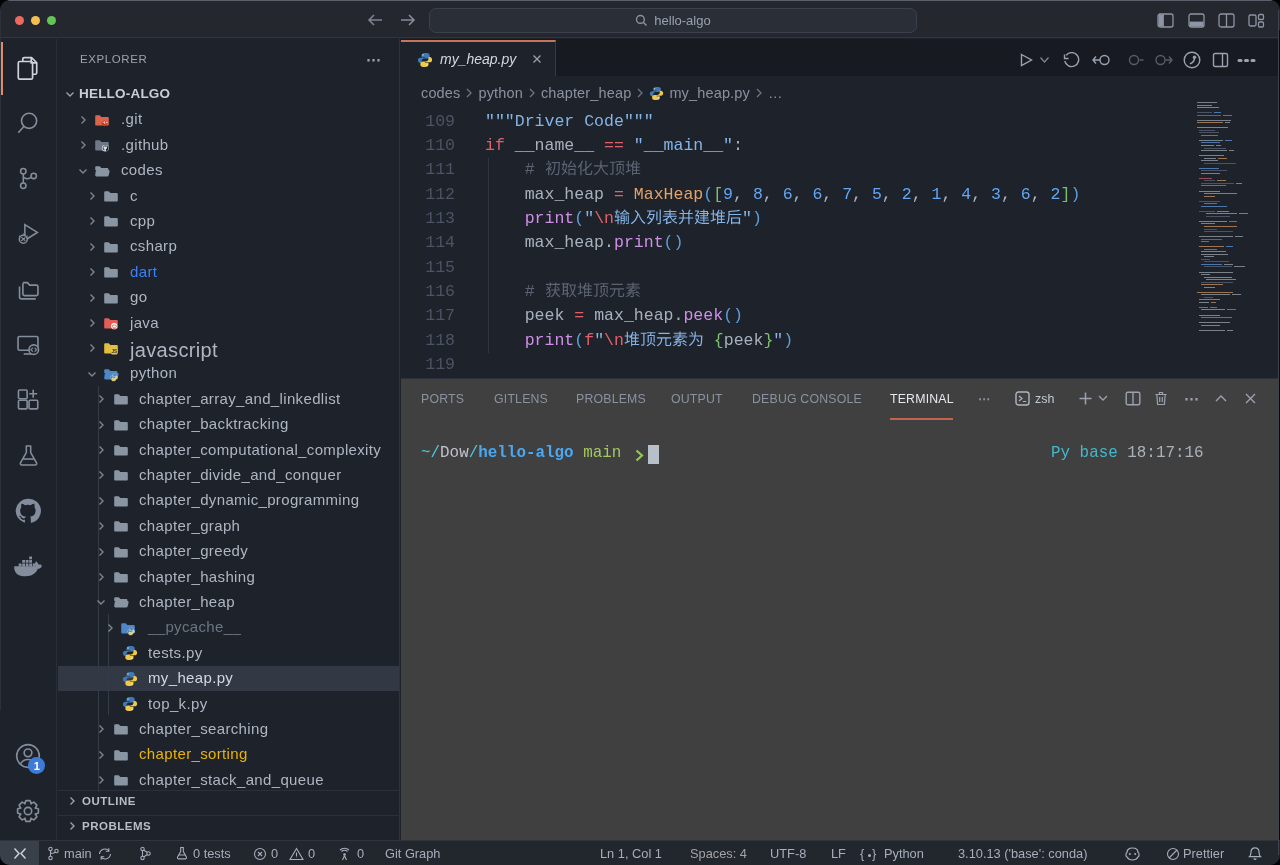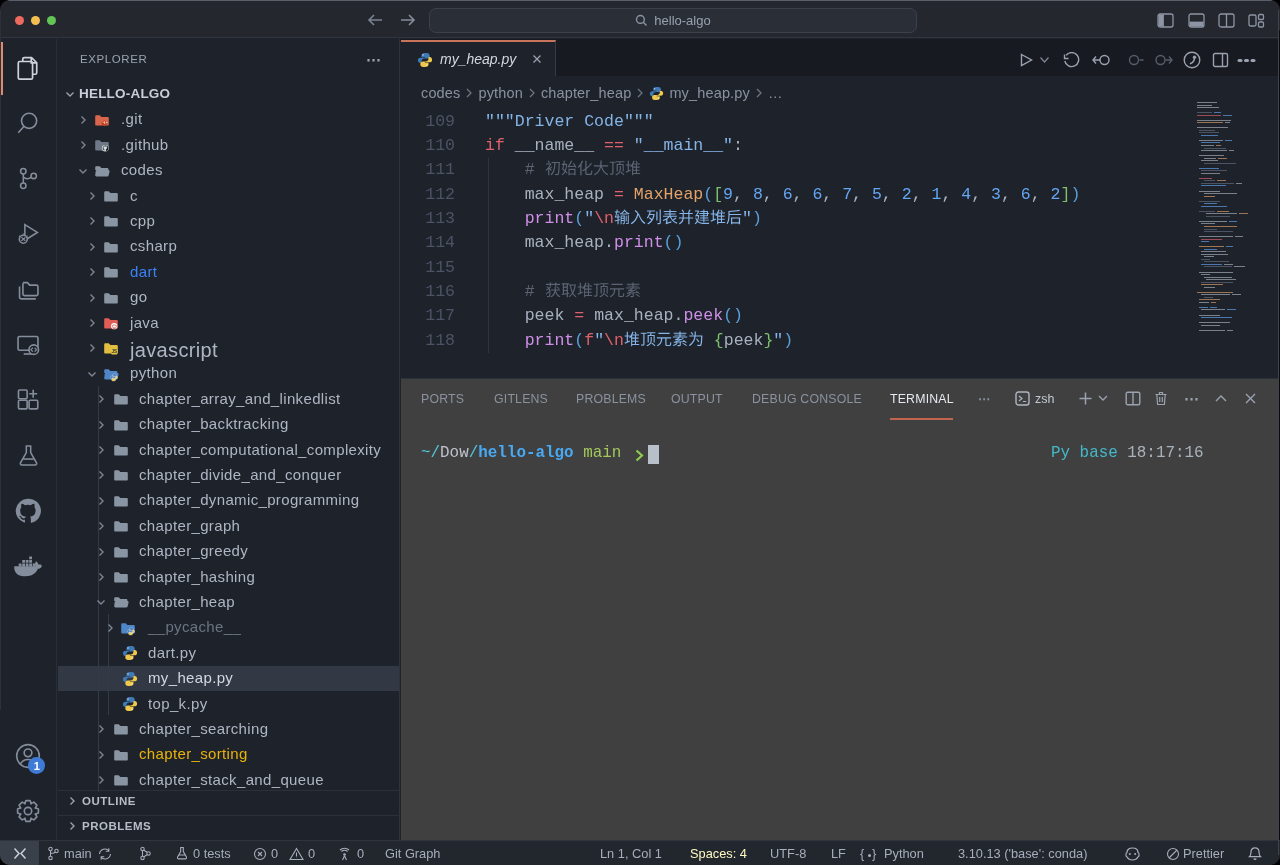--- a/index.html
+++ b/index.html
@@ -351,21 +351,21 @@
             </svg>
             <div class="ab" style="left:90px;top:3.8px;font-size:15px;letter-spacing:.35px;color:#6b7482">__pycache__</div>
           </div>
 <div class="ab" style="left:0;top:599.1px;width:342px;height:25.4px">
             <svg class="ic" style="left:64px;top:5px" width="16" height="16" viewBox="0 0 16 16">
               <path d="M7.93 1.1c-2.3 0-3.43.95-3.43 2.4v1.65h3.58v.52H3.33C1.85 5.67.9 6.8.9 8.3c0 1.5.95 2.73 2.43 2.73h1.17V9.18c0-1.5 1.32-2.73 2.82-2.73h3.04c1.28 0 2.32-1.04 2.32-2.32V3.5c0-1.45-1.2-2.4-2.7-2.4z" fill="#3f7ab5"></path>
               <path d="M8.07 14.9c2.3 0 3.43-.95 3.43-2.4v-1.65H7.92v-.52h4.75c1.48 0 2.43-1.13 2.43-2.63 0-1.5-.95-2.73-2.43-2.73H11.5v1.85c0 1.5-1.32 2.73-2.82 2.73H5.64c-1.28 0-2.32 1.04-2.32 2.32v.63c0 1.45 1.2 2.4 2.7 2.4z" fill="#efc94c"></path>
               <circle cx="6" cy="2.9" r=".62" fill="#fff"></circle>
               <circle cx="10" cy="13.1" r=".62" fill="#fff"></circle>
             </svg>
-            <div class="ab" style="left:90px;top:3.8px;font-size:15px;letter-spacing:.35px;color:#aeb6c3">dart.py</div>
+            <div class="ab" style="left:90px;top:3.8px;font-size:15px;letter-spacing:.35px;color:#aeb6c3">tests.py</div>
           </div>
 <div class="ab" style="left:0;top:624.5px;width:342px;height:25.4px">
             <svg class="ic" style="left:64px;top:5px" width="16" height="16" viewBox="0 0 16 16">
               <path d="M7.93 1.1c-2.3 0-3.43.95-3.43 2.4v1.65h3.58v.52H3.33C1.85 5.67.9 6.8.9 8.3c0 1.5.95 2.73 2.43 2.73h1.17V9.18c0-1.5 1.32-2.73 2.82-2.73h3.04c1.28 0 2.32-1.04 2.32-2.32V3.5c0-1.45-1.2-2.4-2.7-2.4z" fill="#3f7ab5"></path>
               <path d="M8.07 14.9c2.3 0 3.43-.95 3.43-2.4v-1.65H7.92v-.52h4.75c1.48 0 2.43-1.13 2.43-2.63 0-1.5-.95-2.73-2.43-2.73H11.5v1.85c0 1.5-1.32 2.73-2.82 2.73H5.64c-1.28 0-2.32 1.04-2.32 2.32v.63c0 1.45 1.2 2.4 2.7 2.4z" fill="#efc94c"></path>
               <circle cx="6" cy="2.9" r=".62" fill="#fff"></circle>
               <circle cx="10" cy="13.1" r=".62" fill="#fff"></circle>
             </svg>
             <div class="ab" style="left:90px;top:3.8px;font-size:15px;letter-spacing:.35px;color:#d3d8e0">my_heap.py</div>
           </div>
@@ -503,20 +503,21 @@
           </svg><span style="color:#85b5e8">"</span><span style="color:#5a9fdc">)</span></span></div>
 <div class="ab mono" style="left:0;top:190.3px;width:879px;height:24.3px;line-height:24.3px;font-size:16.55px;white-space:pre"><span style="position:absolute;left:14px;width:40px;text-align:right;color:#4b5365">114</span><span style="position:absolute;left:84px"><span style="color:#a8b1bf">    max_heap.</span><span style="color:#cf8fe8">print</span><span style="color:#5a9fdc">()</span></span></div>
 <div class="ab mono" style="left:0;top:214.6px;width:879px;height:24.3px;line-height:24.3px;font-size:16.55px;white-space:pre"><span style="position:absolute;left:14px;width:40px;text-align:right;color:#4b5365">115</span><span style="position:absolute;left:84px"></span></div>
 <div class="ab mono" style="left:0;top:238.9px;width:879px;height:24.3px;line-height:24.3px;font-size:16.55px;white-space:pre"><span style="position:absolute;left:14px;width:40px;text-align:right;color:#4b5365">116</span><span style="position:absolute;left:84px"><span style="color:#a8b1bf">    </span><span style="color:#5c6474"># </span><svg width="96" height="20" viewBox="0 0 96 20" style="display:inline-block;vertical-align:-4px" fill="#5c6474">
             <path d="M11.3 7.1C12.2 7.7 13.1 8.6 13.5 9.2L14.4 8.5C14.0 7.9 13.0 7.1 12.2 6.6ZM9.7 6.5V8.8L9.7 9.4H6.0V10.5H9.6C9.3 12.5 8.4 14.8 5.5 16.5C5.8 16.8 6.2 17.1 6.4 17.3C8.8 15.8 9.9 14.0 10.4 12.2C11.3 14.5 12.5 16.3 14.5 17.2C14.6 16.9 15.0 16.5 15.3 16.3C13.0 15.3 11.7 13.2 11.0 10.5H15.1V9.4H10.8V8.8V6.5ZM10.1 2.6V3.8H6.0V2.6H4.8V3.8H1.0V4.9H4.8V6.2H6.0V4.9H10.1V6.2H11.3V4.9H15.1V3.8H11.3V2.6ZM5.2 6.6C4.9 6.9 4.4 7.3 4.0 7.7C3.5 7.2 3.0 6.8 2.3 6.3L1.5 6.9C2.2 7.4 2.7 7.9 3.1 8.4C2.3 8.8 1.5 9.3 0.7 9.7C0.9 9.9 1.2 10.2 1.4 10.5C2.2 10.1 2.9 9.7 3.7 9.2C3.9 9.7 4.1 10.2 4.2 10.7C3.4 11.8 1.9 13.0 0.6 13.5C0.9 13.7 1.2 14.1 1.3 14.4C2.4 13.9 3.5 12.9 4.4 12.0L4.4 12.6C4.4 14.3 4.3 15.4 3.9 15.9C3.8 16.0 3.6 16.1 3.4 16.1C3.1 16.2 2.4 16.2 1.7 16.1C1.9 16.4 2.1 16.8 2.1 17.2C2.8 17.2 3.3 17.2 3.9 17.1C4.2 17.1 4.5 16.9 4.7 16.7C5.4 15.9 5.5 14.5 5.5 12.7C5.5 11.3 5.4 9.9 4.6 8.6C5.2 8.1 5.7 7.6 6.2 7.1ZM29.6 5.5C29.2 7.9 28.5 9.9 27.7 11.7C26.9 9.9 26.3 7.8 26.0 5.5ZM24.1 4.4V5.5H24.9C25.3 8.3 26.0 10.8 27.0 12.9C26.0 14.4 24.9 15.6 23.7 16.4C23.9 16.6 24.3 17.0 24.4 17.3C25.6 16.5 26.7 15.4 27.6 14.0C28.4 15.3 29.4 16.4 30.6 17.2C30.8 16.9 31.2 16.4 31.5 16.2C30.2 15.5 29.1 14.3 28.3 12.9C29.6 10.7 30.4 8.0 30.9 4.5L30.1 4.3L29.9 4.4ZM16.6 13.9 16.9 15.1 21.7 14.2V17.2H22.9V14.0L24.3 13.8L24.2 12.7L22.9 13.0V4.4H24.0V3.3H16.8V4.4H17.8V13.7ZM19.0 4.4H21.7V6.6H19.0ZM19.0 7.7H21.7V10.0H19.0ZM19.0 11.1H21.7V13.2L19.0 13.6ZM42.9 9.7V11.7H40.2V9.7ZM42.4 3.1C42.8 3.8 43.3 4.8 43.5 5.5H40.5C40.9 4.6 41.3 3.8 41.6 3.0L40.4 2.6C39.8 4.5 38.7 6.8 37.3 8.3C37.5 8.5 37.9 8.9 38.0 9.2C38.4 8.8 38.8 8.4 39.1 7.9V17.3H40.2V16.1H47.2V15.0H44.0V12.8H46.6V11.7H44.0V9.7H46.6V8.6H44.0V6.5H47.0V5.5H43.6L44.6 5.0C44.4 4.4 43.9 3.4 43.4 2.7ZM42.9 8.6H40.2V6.5H42.9ZM42.9 12.8V15.0H40.2V12.8ZM32.5 13.5 33.0 14.7C34.5 14.1 36.3 13.2 38.1 12.4L37.8 11.4L35.9 12.2V7.6H37.8V6.4H35.9V2.8H34.7V6.4H32.7V7.6H34.7V12.7C33.9 13.0 33.2 13.3 32.5 13.5ZM58.6 8.1V11.3C58.6 12.9 58.3 15.1 54.4 16.3C54.6 16.6 55.0 17.0 55.1 17.3C59.1 15.8 59.8 13.3 59.8 11.3V8.1ZM59.3 14.6C60.5 15.4 61.9 16.5 62.6 17.3L63.4 16.4C62.7 15.6 61.2 14.5 60.1 13.8ZM55.6 6.0V13.5H56.8V7.1H61.6V13.5H62.7V6.0H59.1L59.7 4.3H63.4V3.3H55.0V4.3H58.4C58.3 4.9 58.1 5.5 57.9 6.0ZM48.7 3.7V4.8H51.3V15.2C51.3 15.4 51.2 15.5 51.0 15.5C50.7 15.5 49.8 15.5 48.9 15.5C49.1 15.8 49.2 16.4 49.3 16.7C50.6 16.7 51.4 16.7 51.8 16.5C52.3 16.3 52.5 15.9 52.5 15.2V4.8H54.7V3.7ZM66.4 3.8V5.0H77.7V3.8ZM64.9 8.3V9.5H69.0C68.8 12.5 68.2 15.0 64.8 16.3C65.0 16.5 65.4 17.0 65.5 17.2C69.2 15.7 70.0 12.9 70.3 9.5H73.3V15.2C73.3 16.6 73.7 17.0 75.2 17.0C75.5 17.0 77.2 17.0 77.5 17.0C78.9 17.0 79.2 16.2 79.3 13.5C79.0 13.4 78.5 13.2 78.2 13.0C78.1 15.4 78.0 15.9 77.4 15.9C77.0 15.9 75.6 15.9 75.3 15.9C74.7 15.9 74.5 15.8 74.5 15.2V9.5H79.1V8.3ZM90.2 14.6C91.5 15.3 93.2 16.3 94.1 17.0L95.0 16.3C94.1 15.6 92.4 14.6 91.1 14.0ZM84.7 14.0C83.7 14.8 82.2 15.7 80.7 16.2C81.0 16.4 81.5 16.8 81.7 17.1C83.0 16.4 84.7 15.4 85.8 14.4ZM83.1 11.3C83.4 11.2 83.8 11.1 87.0 10.9C85.6 11.6 84.3 12.0 83.8 12.2C82.8 12.5 82.1 12.7 81.6 12.8C81.7 13.1 81.8 13.6 81.9 13.8C82.3 13.7 82.9 13.6 87.7 13.4V15.9C87.7 16.1 87.6 16.1 87.3 16.1C87.1 16.1 86.2 16.1 85.2 16.1C85.4 16.4 85.6 16.9 85.7 17.2C86.9 17.2 87.7 17.2 88.2 17.0C88.7 16.8 88.8 16.5 88.8 15.9V13.3L92.8 13.1C93.2 13.4 93.6 13.8 93.9 14.1L94.8 13.5C94.1 12.7 92.8 11.7 91.6 11.0L90.8 11.5C91.1 11.8 91.5 12.0 91.8 12.3L85.2 12.6C87.5 11.9 89.7 10.9 91.8 9.8L91.0 9.0C90.4 9.4 89.8 9.7 89.1 10.0L85.4 10.2C86.3 9.8 87.1 9.4 87.9 8.9L87.5 8.6H95.2V7.6H88.6V6.6H93.5V5.7H88.6V4.7H94.4V3.7H88.6V2.5H87.4V3.7H81.7V4.7H87.4V5.7H82.6V6.6H87.4V7.6H80.9V8.6H86.5C85.4 9.3 84.3 9.8 83.9 10.0C83.4 10.1 83.1 10.2 82.8 10.3C82.9 10.6 83.0 11.1 83.1 11.3Z"></path>
           </svg></span></div>
 <div class="ab mono" style="left:0;top:263.2px;width:879px;height:24.3px;line-height:24.3px;font-size:16.55px;white-space:pre"><span style="position:absolute;left:14px;width:40px;text-align:right;color:#4b5365">117</span><span style="position:absolute;left:84px"><span style="color:#a8b1bf">    peek </span><span style="color:#e0616b">=</span><span style="color:#a8b1bf"> max_heap.</span><span style="color:#cf8fe8">peek</span><span style="color:#5a9fdc">()</span></span></div>
 <div class="ab mono" style="left:0;top:287.5px;width:879px;height:24.3px;line-height:24.3px;font-size:16.55px;white-space:pre"><span style="position:absolute;left:14px;width:40px;text-align:right;color:#4b5365">118</span><span style="position:absolute;left:84px"><span style="color:#a8b1bf">    </span><span style="color:#cf8fe8">print</span><span style="color:#5a9fdc">(</span><span style="color:#e0616b">f</span><span style="color:#85b5e8">"</span><span style="color:#e0616b">\n</span><svg width="80" height="20" viewBox="0 0 80 20" style="display:inline-block;vertical-align:-4px" fill="#85b5e8">
             <path d="M10.9 9.7V11.7H8.2V9.7ZM10.4 3.1C10.8 3.8 11.3 4.8 11.5 5.5H8.5C8.9 4.6 9.3 3.8 9.6 3.0L8.4 2.6C7.8 4.5 6.7 6.8 5.3 8.3C5.5 8.5 5.9 8.9 6.0 9.2C6.4 8.8 6.8 8.4 7.1 7.9V17.3H8.2V16.1H15.2V15.0H12.0V12.8H14.6V11.7H12.0V9.7H14.6V8.6H12.0V6.5H15.0V5.5H11.6L12.6 5.0C12.4 4.4 11.9 3.4 11.4 2.7ZM10.9 8.6H8.2V6.5H10.9ZM10.9 12.8V15.0H8.2V12.8ZM0.5 13.5 1.0 14.7C2.5 14.1 4.3 13.2 6.1 12.4L5.8 11.4L3.9 12.2V7.6H5.8V6.4H3.9V2.8H2.7V6.4H0.7V7.6H2.7V12.7C1.9 13.0 1.2 13.3 0.5 13.5ZM26.6 8.1V11.3C26.6 12.9 26.3 15.1 22.4 16.3C22.6 16.6 23.0 17.0 23.1 17.3C27.1 15.8 27.8 13.3 27.8 11.3V8.1ZM27.3 14.6C28.5 15.4 29.9 16.5 30.6 17.3L31.4 16.4C30.7 15.6 29.2 14.5 28.1 13.8ZM23.6 6.0V13.5H24.8V7.1H29.6V13.5H30.7V6.0H27.1L27.7 4.3H31.4V3.3H23.0V4.3H26.4C26.3 4.9 26.1 5.5 25.9 6.0ZM16.7 3.7V4.8H19.3V15.2C19.3 15.4 19.2 15.5 19.0 15.5C18.7 15.5 17.8 15.5 16.9 15.5C17.1 15.8 17.2 16.4 17.3 16.7C18.6 16.7 19.4 16.7 19.8 16.5C20.3 16.3 20.5 15.9 20.5 15.2V4.8H22.7V3.7ZM34.4 3.8V5.0H45.7V3.8ZM32.9 8.3V9.5H37.0C36.8 12.5 36.2 15.0 32.8 16.3C33.0 16.5 33.4 17.0 33.5 17.2C37.2 15.7 38.0 12.9 38.3 9.5H41.3V15.2C41.3 16.6 41.7 17.0 43.2 17.0C43.5 17.0 45.2 17.0 45.5 17.0C46.9 17.0 47.2 16.2 47.3 13.5C47.0 13.4 46.5 13.2 46.2 13.0C46.1 15.4 46.0 15.9 45.4 15.9C45.0 15.9 43.6 15.9 43.3 15.9C42.7 15.9 42.5 15.8 42.5 15.2V9.5H47.1V8.3ZM58.2 14.6C59.5 15.3 61.2 16.3 62.1 17.0L63.0 16.3C62.1 15.6 60.4 14.6 59.1 14.0ZM52.7 14.0C51.7 14.8 50.2 15.7 48.7 16.2C49.0 16.4 49.5 16.8 49.7 17.1C51.0 16.4 52.7 15.4 53.8 14.4ZM51.1 11.3C51.4 11.2 51.8 11.1 55.0 10.9C53.6 11.6 52.3 12.0 51.8 12.2C50.8 12.5 50.1 12.7 49.6 12.8C49.7 13.1 49.8 13.6 49.9 13.8C50.3 13.7 50.9 13.6 55.7 13.4V15.9C55.7 16.1 55.6 16.1 55.3 16.1C55.1 16.1 54.2 16.1 53.2 16.1C53.4 16.4 53.6 16.9 53.7 17.2C54.9 17.2 55.7 17.2 56.2 17.0C56.7 16.8 56.8 16.5 56.8 15.9V13.3L60.8 13.1C61.2 13.4 61.6 13.8 61.9 14.1L62.8 13.5C62.1 12.7 60.8 11.7 59.6 11.0L58.8 11.5C59.1 11.8 59.5 12.0 59.8 12.3L53.2 12.6C55.5 11.9 57.7 10.9 59.8 9.8L59.0 9.0C58.4 9.4 57.8 9.7 57.1 10.0L53.4 10.2C54.3 9.8 55.1 9.4 55.9 8.9L55.5 8.6H63.2V7.6H56.6V6.6H61.5V5.7H56.6V4.7H62.4V3.7H56.6V2.5H55.4V3.7H49.7V4.7H55.4V5.7H50.6V6.6H55.4V7.6H48.9V8.6H54.5C53.4 9.3 52.3 9.8 51.9 10.0C51.4 10.1 51.1 10.2 50.8 10.3C50.9 10.6 51.0 11.1 51.1 11.3ZM66.6 3.5C67.2 4.2 68.0 5.2 68.3 5.9L69.4 5.4C69.0 4.7 68.3 3.7 67.6 3.0ZM72.0 10.1C72.8 11.0 73.7 12.4 74.2 13.2L75.2 12.7C74.8 11.8 73.8 10.5 73.0 9.6ZM70.6 2.6V4.5C70.6 5.1 70.6 5.7 70.5 6.4H65.3V7.6H70.4C70.0 10.5 68.7 13.7 64.9 16.2C65.2 16.4 65.6 16.8 65.8 17.1C69.9 14.3 71.2 10.8 71.6 7.6H77.1C76.9 13.1 76.7 15.2 76.2 15.7C76.0 15.9 75.8 15.9 75.5 15.9C75.1 15.9 74.1 15.9 73.0 15.8C73.2 16.2 73.4 16.7 73.4 17.1C74.4 17.1 75.4 17.2 76.0 17.1C76.6 17.0 76.9 16.9 77.3 16.4C77.9 15.7 78.1 13.5 78.4 7.0C78.4 6.8 78.4 6.4 78.4 6.4H71.7C71.8 5.7 71.8 5.1 71.8 4.5V2.6Z"></path>
           </svg><span style="color:#85b5e8"> </span><span style="color:#7cbf6c">{</span><span style="color:#a8b1bf">peek</span><span style="color:#7cbf6c">}</span><span style="color:#85b5e8">"</span><span style="color:#5a9fdc">)</span></span></div>
+<div class="ab mono" style="left:0;top:311.8px;width:879px;height:24.3px;line-height:24.3px;font-size:16.55px;white-space:pre"><span style="position:absolute;left:14px;width:40px;text-align:right;color:#4b5365">119</span><span style="position:absolute;left:84px"></span></div>
   <div class="ab" style="left:86.5px;top:117.4px;width:1px;height:194.4px;background:#2e3441"></div>
   <svg class="ic" style="left:796px;top:61px" width="80" height="232" viewBox="0 0 80 232" shape-rendering="crispEdges">
         <rect x="0.0" y="0" width="19.5" height="1" fill="#aeb5bf" opacity=".65"></rect>
         <rect x="0.0" y="3" width="15.1" height="1" fill="#aeb5bf" opacity=".65"></rect>
         <rect x="0.0" y="5" width="21.9" height="1" fill="#aeb5bf" opacity=".65"></rect>
         <rect x="0.0" y="10" width="14.9" height="1" fill="#667083" opacity=".65"></rect>
         <rect x="16.9" y="10" width="7.1" height="1" fill="#64a6f4" opacity=".65"></rect>
         <rect x="0.0" y="13" width="24.0" height="1" fill="#e0616b" opacity=".65"></rect>
         <rect x="26.0" y="13" width="9.0" height="1" fill="#64a6f4" opacity=".65"></rect>
         <rect x="0.0" y="18" width="34.3" height="1" fill="#aeb5bf" opacity=".65"></rect>
@@ -690,21 +691,21 @@
       </svg>
 <div class="ab" style="left:308px;top:5px;color:#a6aebb;white-space:pre">0</div>
 <svg class="ic" style="left:337px;top:5.5px" width="15" height="14" viewBox="0 0 15 14" fill="none" stroke="#a6aebb" stroke-width="1.1">
         <path d="M4.5 4.5a4.2 4.2 0 0 1 6 0M3 3a6.5 6.5 0 0 1 9 0" stroke-width="1.1"></path>
         <circle cx="7.5" cy="7.5" r="1.3" fill="#a6aebb" stroke="none"></circle>
         <path d="M7.5 8.8L5.5 13M7.5 8.8L9.5 13" stroke-width="1.1"></path>
       </svg>
 <div class="ab" style="left:357px;top:5px;color:#a6aebb;white-space:pre">0</div>
 <div class="ab" style="left:385px;top:5px;color:#a6aebb;white-space:pre">Git Graph</div>
   <div class="ab" style="left:600px;top:5px;color:#a6aebb;white-space:pre">Ln 1, Col 1</div>
-<div class="ab" style="left:690px;top:5px;color:#fef9c3;white-space:pre">Spaces: 4</div>
+<div class="ab" style="left:690px;top:5px;color:#a3a3a3;white-space:pre">Spaces: 4</div>
 <div class="ab" style="left:770px;top:5px;color:#a6aebb;white-space:pre">UTF-8</div>
 <div class="ab" style="left:831px;top:5px;color:#a6aebb;white-space:pre">LF</div>
 <div class="ab" style="left:860px;top:5px;color:#a6aebb;white-space:pre">{</div>
 <div class="ab" style="left:872px;top:5px;color:#a6aebb;white-space:pre">}</div>
 <div class="ab" style="left:867.5px;top:13px;width:3px;height:3px;border-radius:50%;background:#a6aebb"></div>
 <div class="ab" style="left:884px;top:5px;color:#a6aebb;white-space:pre">Python</div>
 <div class="ab" style="left:958px;top:5px;color:#a6aebb;white-space:pre">3.10.13 ('base': conda)</div>
 <svg class="ic" style="left:1124px;top:5px" width="17" height="15" viewBox="0 0 17 15" fill="none" stroke="#a6aebb" stroke-width="1.2">
         <path d="M3 6.5c0-2.8 2-4.5 5.5-4.5s5.5 1.7 5.5 4.5c.7.2 1 .7 1 1.5v1.5c0 .8-.4 1.3-1 1.5-1 1.8-3 3-5.5 3s-4.5-1.2-5.5-3c-.7-.2-1-.7-1-1.5V8c0-.8.3-1.3 1-1.5z"></path>
         <circle cx="5.8" cy="8" r="1" fill="#a6aebb" stroke="none"></circle>

